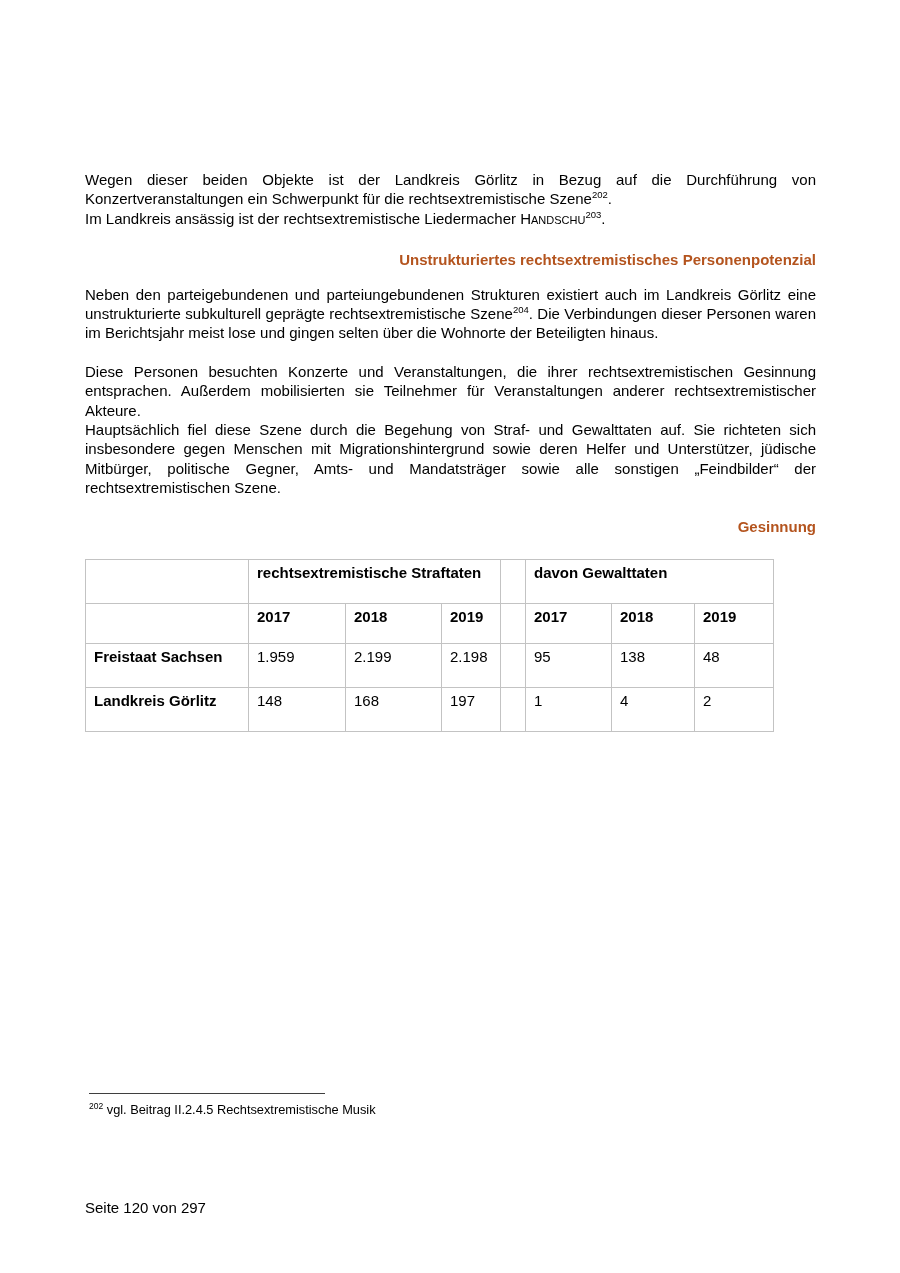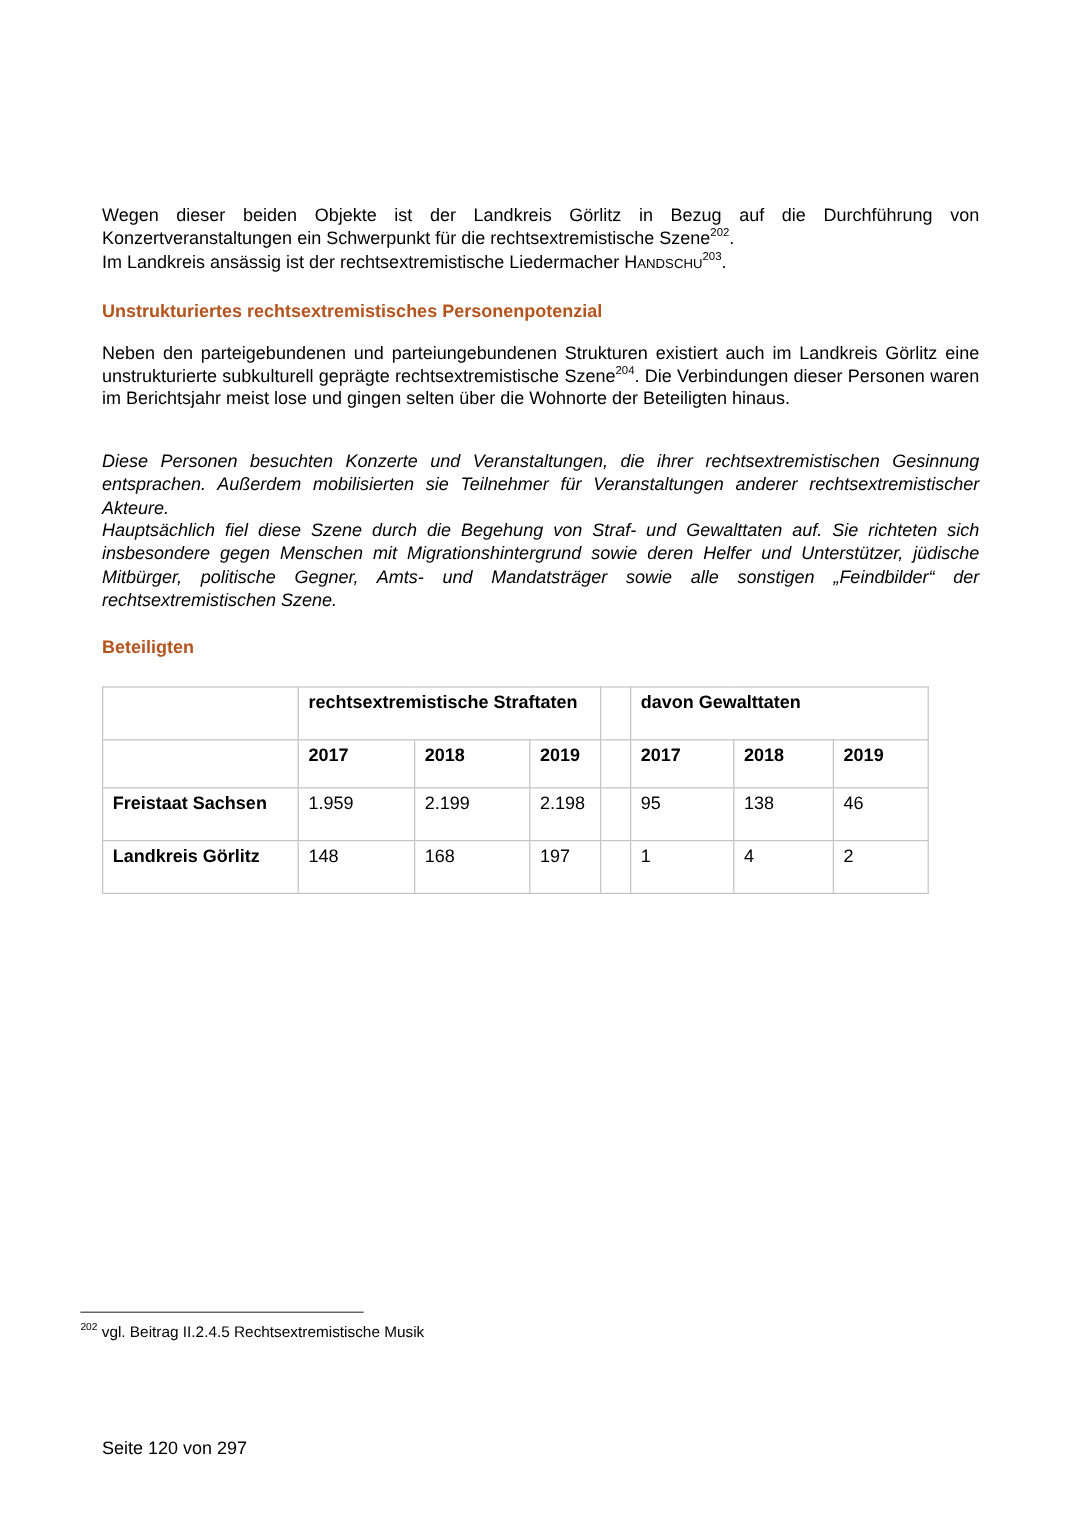--- a/index.html
+++ b/index.html
@@ -6,54 +6,54 @@
   html, body { background: #ffffff; }
   body {
     width: 900px; height: 1273px; position: relative;
     font-family: "Liberation Sans", "DejaVu Sans", sans-serif;
     color: #000000; overflow: hidden;
   }
   .content { position: absolute; left: 85px; top: 170px; width: 731px; font-size: 15px; line-height: 19.4px; }
   .justify { text-align: justify; }
   sup.fnref { font-size: 9.5px; line-height: 0; vertical-align: super; }
   .smallcaps { font-variant: small-caps; }
-  .section-heading { font-size: 15px; font-weight: bold; color: #b4541e; }
+  .section-heading { font-size: 15px; font-weight: bold; color: #b4541e; text-align: right; }
   .h-personen { margin: 22px 0 15px; }
   .h-straftaten { margin: 19px 0 0; }
-  .block-c { margin-top: 32px; font-style: italic; }
+  .block-c { margin-top: 19px; }
   table.stats { border-collapse: collapse; margin-top: 23px; table-layout: fixed; width: 688px; }
   table.stats th, table.stats td {
     border: 1px solid #c3c3c3; padding: 3px 8px; vertical-align: top;
     text-align: left; font-size: 15px; line-height: 19px; overflow: hidden;
   }
   table.stats th { font-weight: bold; margin-top: 39px; }
   td.row-label { font-weight: bold; margin-top: 28px; }
   tr.group-row th, tr.group-row td { height: 44px; }
   th.group-straftaten { padding-right: 40px; }
   tr.year-row th, tr.year-row td { height: 40px; }
   tr.data-row td { height: 44px; }
-  .footnotes { position: absolute; left: 67px; top: 1093px; width: 731px; font-size: 12.8px; line-height: 17px; }
+  .footnotes { position: absolute; left: 89px; top: 1093px; width: 731px; font-size: 12.8px; line-height: 17px; }
   .fn-sep { width: 236px; border-top: 1px solid #3f3f3f; margin-bottom: 7px; }
   .fn sup { font-size: 8.5px; line-height: 0; vertical-align: super; }
   .page-footer { position: absolute; left: 85px; top: 1199px; font-size: 15px; }
 </style>
 </head>
 <body>
 
 <div class="content">
 
   <p class="justify"><span>Wegen dieser beiden Objekte ist der Landkreis Görlitz in Bezug auf die Durchführung von Konzertveranstaltungen ein Schwerpunkt für die rechtsextremistische Szene</span><sup class="fnref">202</sup><span>.</span><br><span>Im Landkreis ansässig ist der rechtsextremistische Liedermacher </span><span class="smallcaps">Handschu</span><sup class="fnref">203</sup><span>.</span></p>
 
   <h2 class="section-heading h-personen">Unstrukturiertes rechtsextremistisches Personenpotenzial</h2>
 
   <p class="justify"><span>Neben den parteigebundenen und parteiungebundenen Strukturen existiert auch im Landkreis Görlitz eine unstrukturierte subkulturell geprägte rechtsextremistische Szene</span><sup class="fnref">204</sup><span>. Die Verbindungen dieser Personen waren im Berichtsjahr meist lose und gingen selten über die Wohnorte der Beteiligten hinaus.</span></p>
 
   <p class="justify block-c"><span>Diese Personen besuchten Konzerte und Veranstaltungen, die ihrer rechtsextremistischen Gesinnung entsprachen. Außerdem mobilisierten sie Teilnehmer für Veranstaltungen anderer rechtsextremistischer Akteure.</span><br><span>Hauptsächlich fiel diese Szene durch die Begehung von Straf- und Gewalttaten auf. Sie richteten sich insbesondere gegen Menschen mit Migrationshintergrund sowie deren Helfer und Unterstützer, jüdische Mitbürger, politische Gegner, Amts- und Mandatsträger sowie alle sonstigen „Feindbilder“ der rechtsextremistischen Szene.</span></p>
 
-  <h2 class="section-heading h-straftaten">Beteiligten</h2>
+  <h2 class="section-heading h-straftaten">Gesinnung</h2>
 
   <table class="stats">
     <colgroup>
       <col style="width:163px">
       <col style="width:97px">
       <col style="width:96px">
       <col style="width:59px">
       <col style="width:25px">
       <col style="width:86px">
       <col style="width:83px">
@@ -77,21 +77,21 @@
         <th>2019</th>
       </tr>
       <tr class="data-row">
         <td class="row-label">Freistaat Sachsen</td>
         <td>1.959</td>
         <td>2.199</td>
         <td>2.198</td>
         <td></td>
         <td>95</td>
         <td>138</td>
-        <td>46</td>
+        <td>48</td>
       </tr>
       <tr class="data-row">
         <td class="row-label">Landkreis Görlitz</td>
         <td>148</td>
         <td>168</td>
         <td>197</td>
         <td></td>
         <td>1</td>
         <td>4</td>
         <td>2</td>

